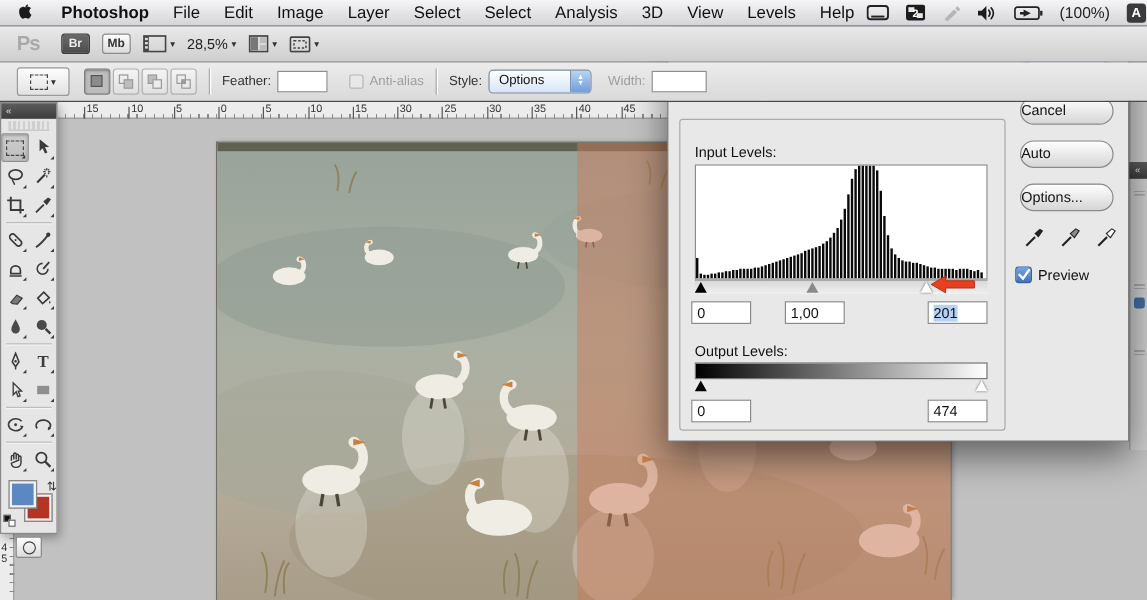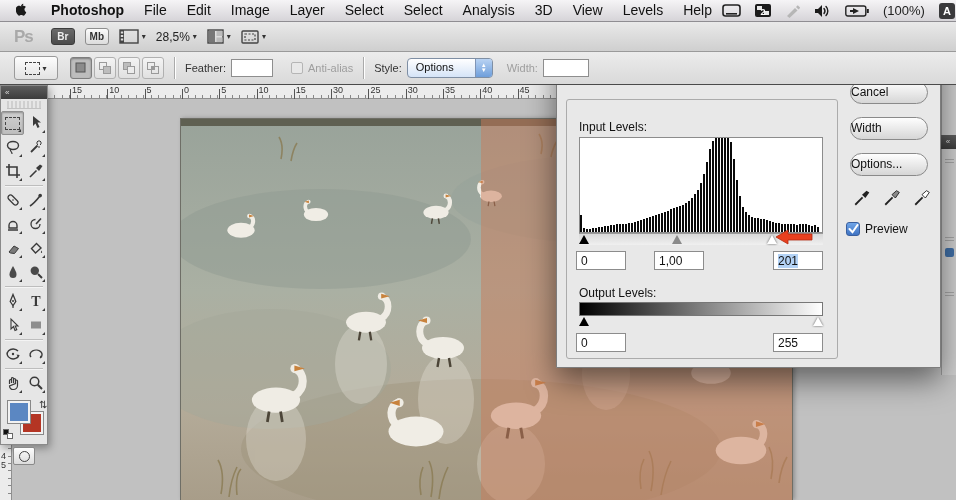--- a/index.html
+++ b/index.html
@@ -599,21 +599,21 @@
     <span id="preset-menu-icon">
       <svg width="16" height="12" viewBox="0 0 16 12">
           <path d="M1 2h2M5 2h9M1 6h2M5 6h9M1 10h2M5 10h6" stroke="#333" stroke-width="1.4"></path>
           <path d="M12 9l2 3 2-3z" fill="#333"></path>
         </svg>
     </span>
   </div>
 
   <div class="mac-btn" id="btn-ok">OK</div>
   <div class="mac-btn" id="btn-cancel">Cancel</div>
-  <div class="mac-btn" id="btn-auto">Width</div>
+  <div class="mac-btn" id="btn-auto">Auto</div>
   <div class="mac-btn" id="btn-options">Options...</div>
 
   <div id="group-box"></div>
 
 
   <span id="input-levels-label">Input Levels:</span>
   <div id="histogram-box">
       <div class="hbar" style="height: 18%;"></div>
       <div class="hbar" style="height: 4%;"></div>
       <div class="hbar" style="height: 3%;"></div>
@@ -715,21 +715,21 @@
   <span id="output-levels-label">Output Levels:</span>
   <div id="output-gradient"></div>
   <div id="output-slider-track">
     <span class="tri" id="out-black-tri" style="left: 0px;"></span>
     <span class="tri white" id="out-white-tri" style="left: 234px;"></span>
   </div>
   <div class="lv-field" id="out-shadow-field">
     <span>0</span>
   </div>
   <div class="lv-field" id="out-highlight-field">
-    <span>255</span>
+    <span>474</span>
   </div>
 
   <div id="eyedroppers">
     <span>
       <svg width="18" height="18" viewBox="0 0 16 16">
           <path d="M2 14L8.5 7.5" stroke="#222" stroke-width="1.6"></path>
           <path d="M8 5l3 3 3.5-5L12 1.5Z" fill="#222"></path>
         </svg>
     </span>
     <span>

